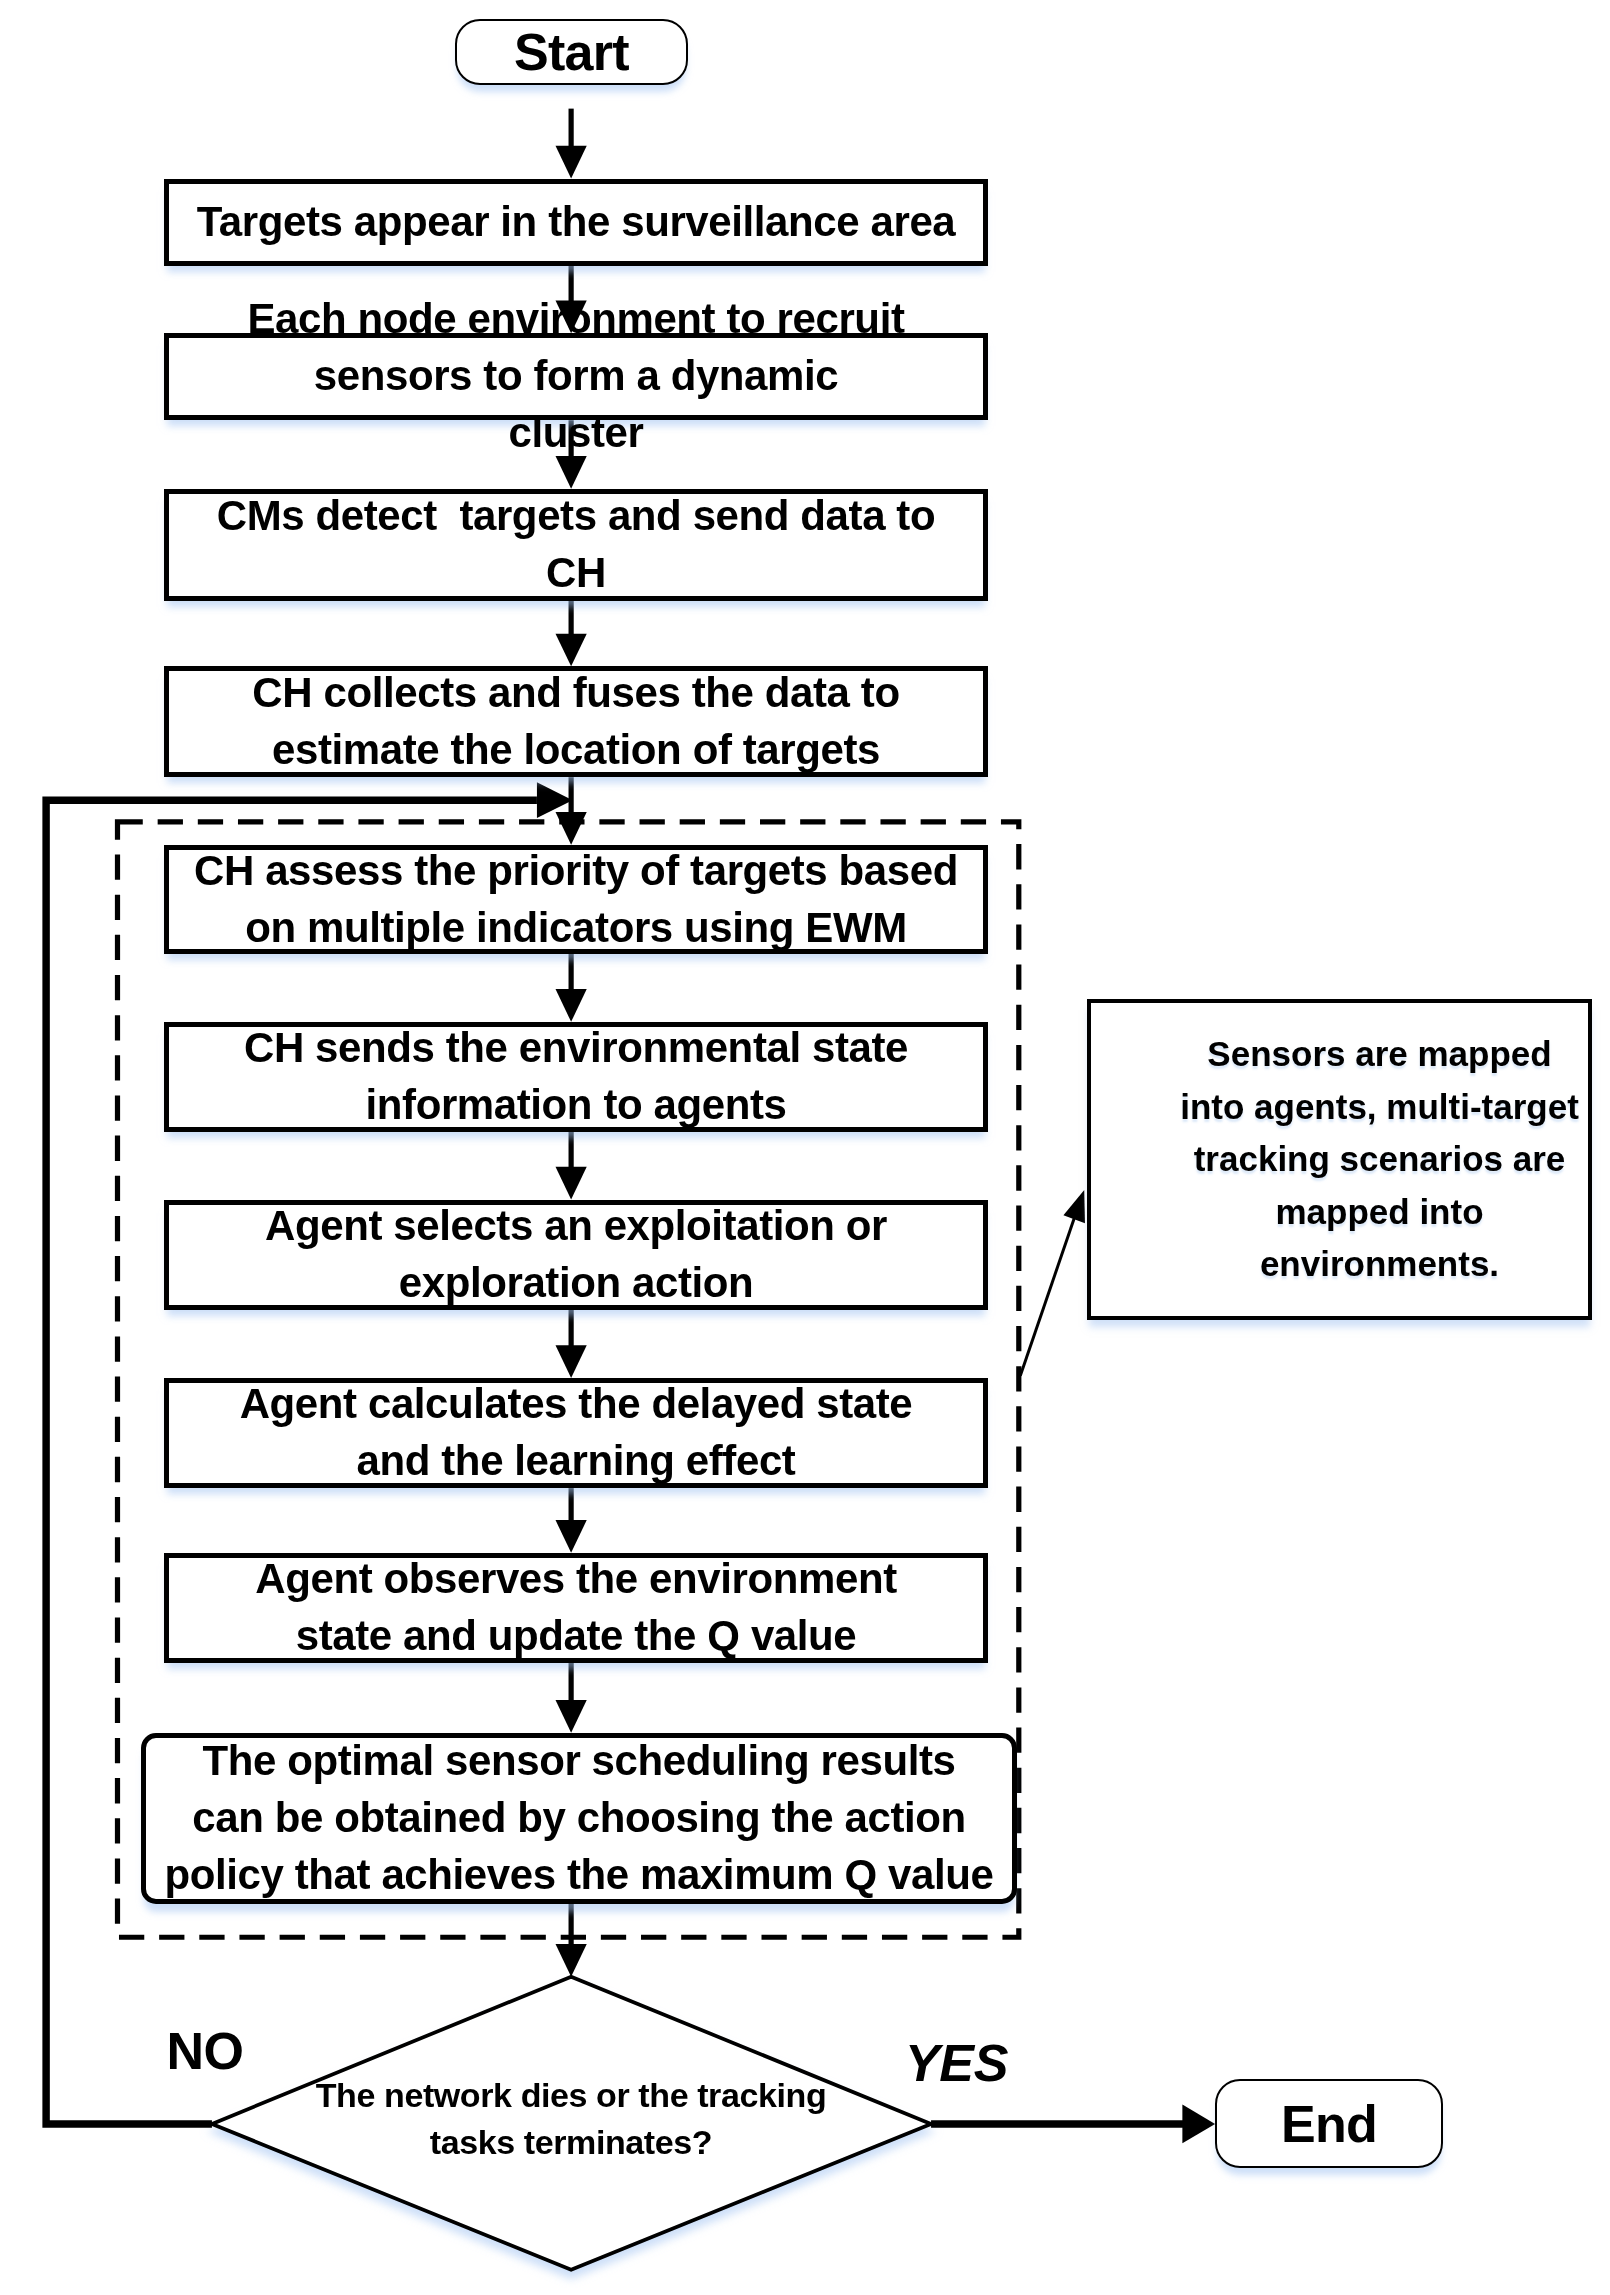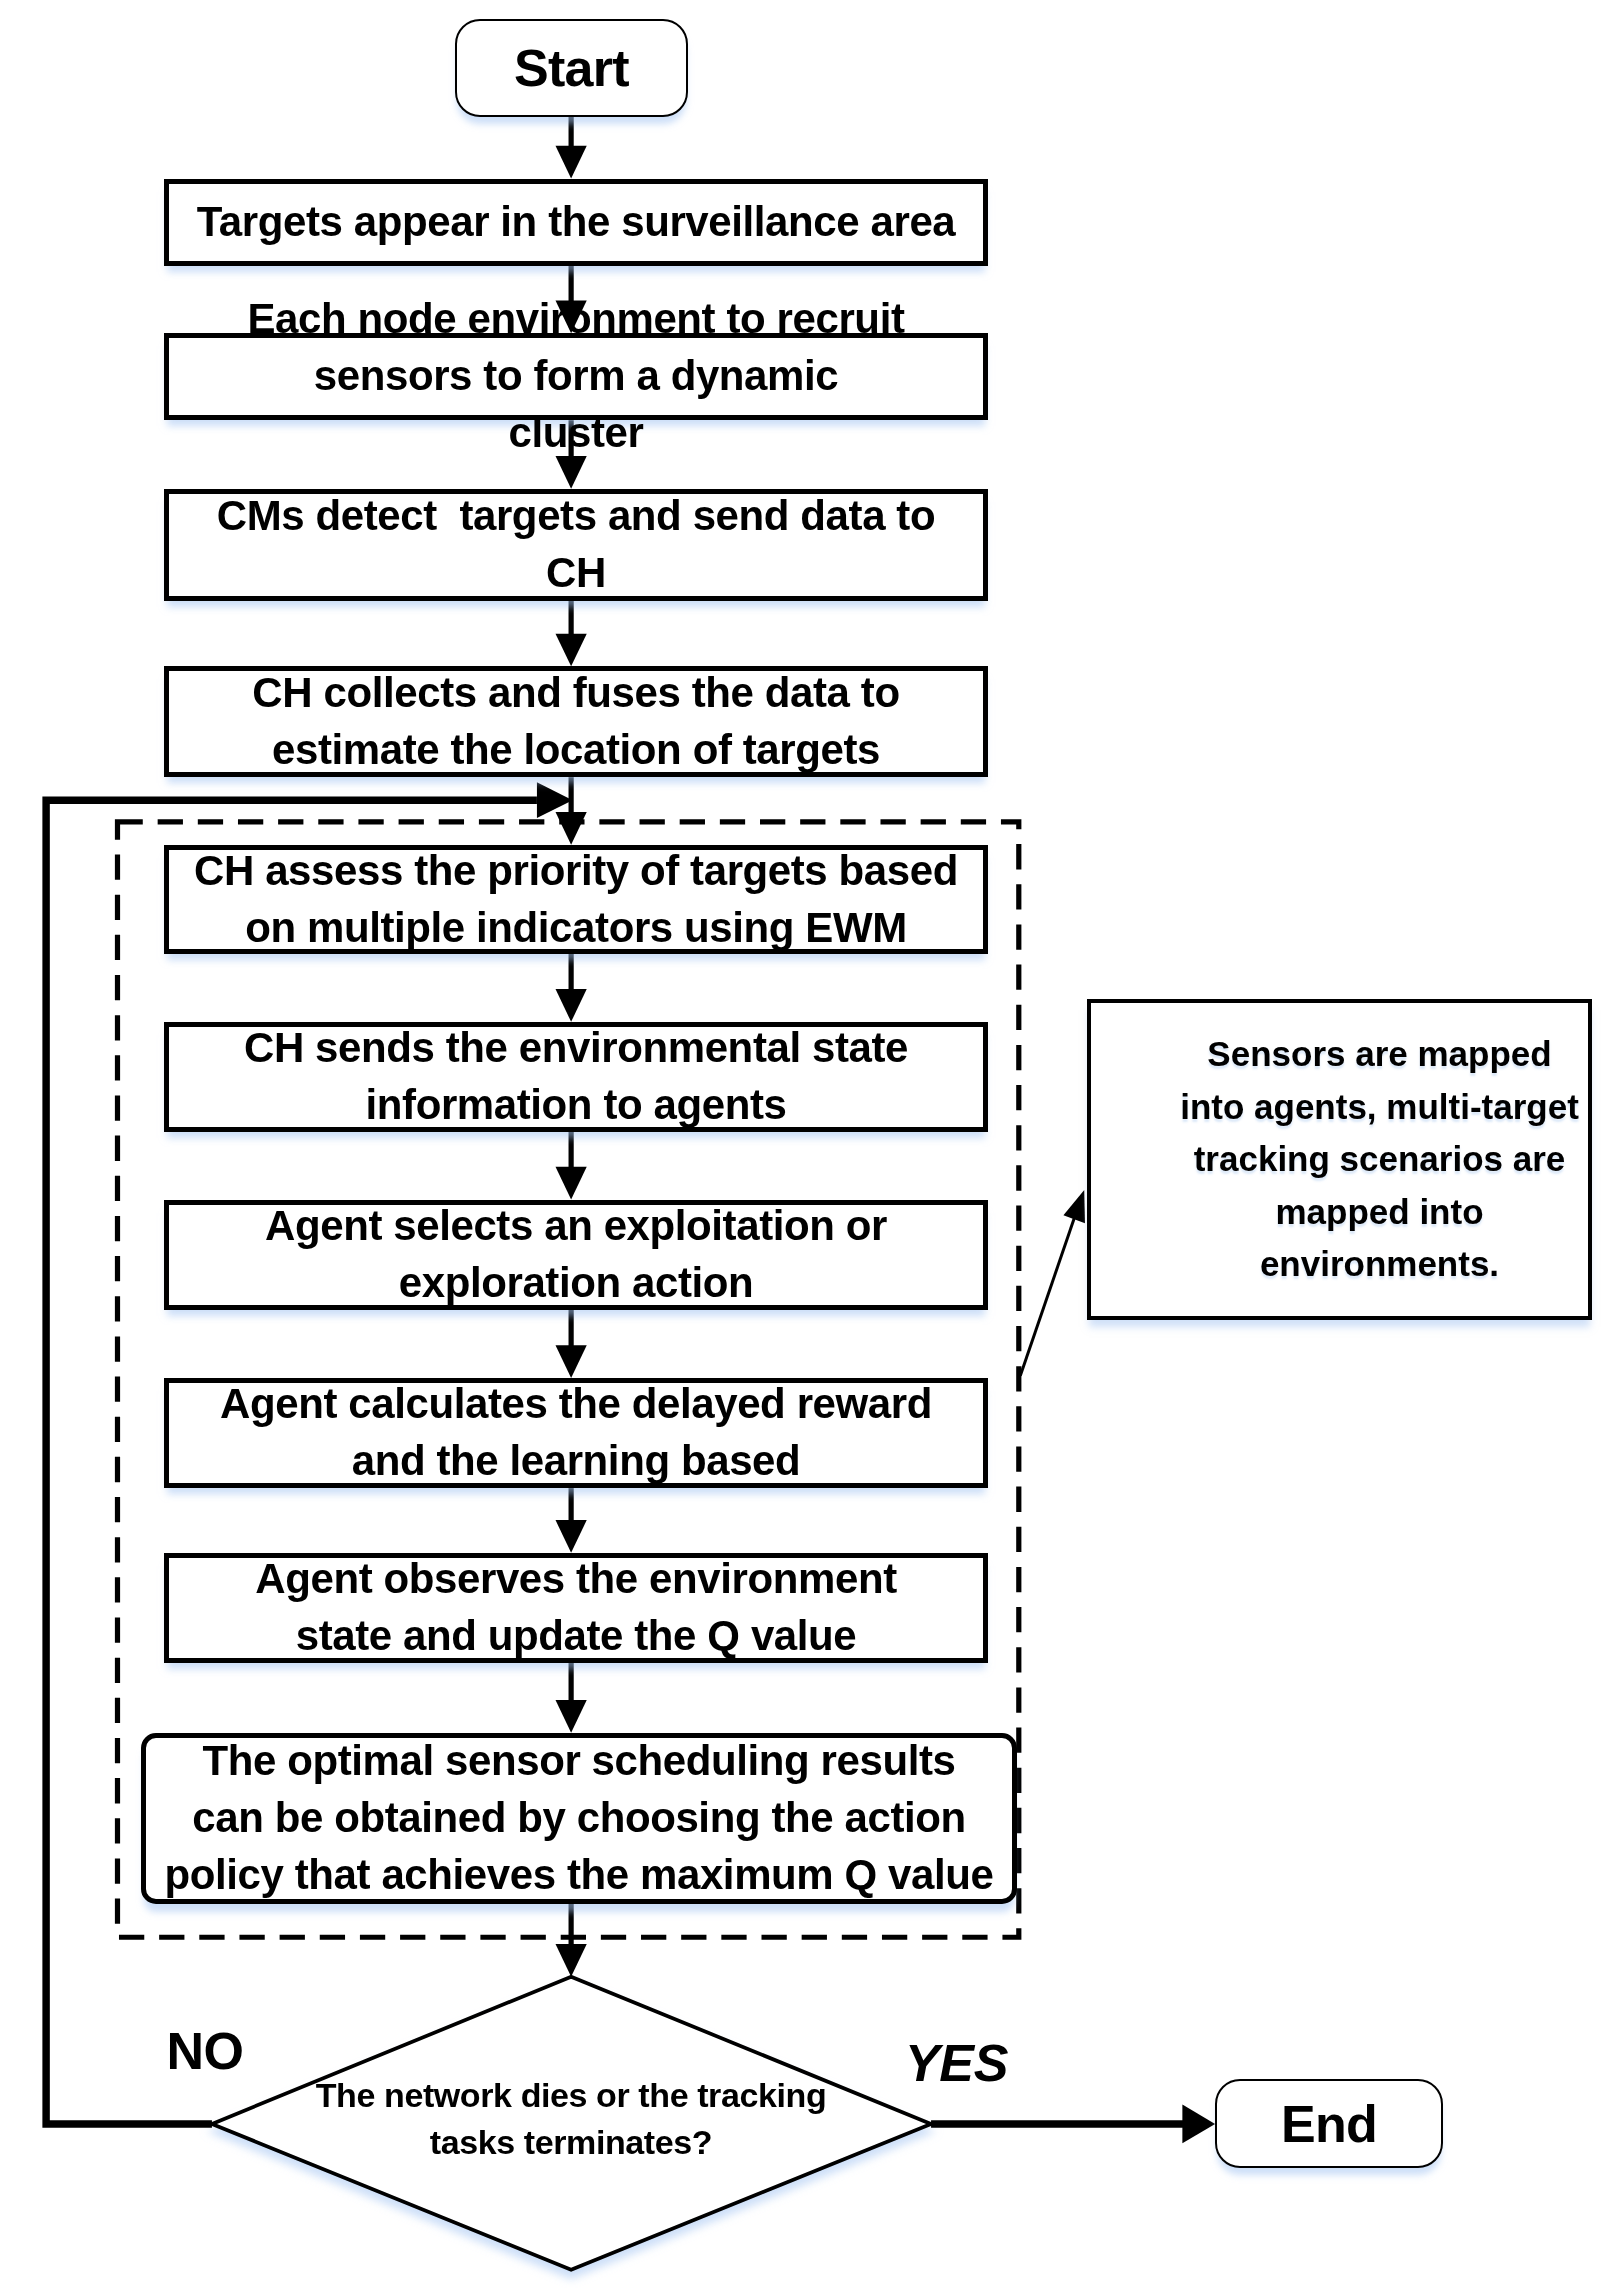--- a/index.html
+++ b/index.html
@@ -111,21 +111,21 @@
     <line x1="768" y1="2560" x2="768" y2="2618" class="stroke" stroke-width="7"></line>
     <polygon points="747,2614 789,2614 768,2658" class="head"></polygon>
 
     <line x1="1252" y1="2856" x2="1596" y2="2856" class="stroke" stroke-width="10"></line>
     <polygon points="1590,2830 1590,2882 1634,2856" class="head"></polygon>
 
     <line x1="1372" y1="1850" x2="1448" y2="1628" class="stroke" stroke-width="4"></line>
     <polygon points="1458,1600 1459,1645 1430,1634" class="head"></polygon>
   </svg>
 
-  <div class="terminal" style="left:455px;top:19.3px;width:233px;height:98px;">
+  <div class="terminal" style="left:455px;top:19.3px;width:233px;height:66px;">
     <span>Start</span>
   </div>
 
   <div class="terminal" style="left:1215px;top:2079px;width:228px;height:89px;">
     <span>End</span>
   </div>
 
   <div class="pbox" style="left:164px;top:179px;width:824px;height:87px;">
     <span class="txt" style="max-width:788px">Targets appear in the surveillance area</span>
   </div>
@@ -148,21 +148,21 @@
 
   <div class="pbox" style="left:164px;top:1022px;width:824px;height:110px;">
     <span class="txt" style="max-width:707px">CH sends the environmental state information to agents</span>
   </div>
 
   <div class="pbox" style="left:164px;top:1200px;width:824px;height:110px;">
     <span class="txt" style="max-width:707px">Agent selects an exploitation or exploration action</span>
   </div>
 
   <div class="pbox" style="left:164px;top:1378px;width:824px;height:110px;">
-    <span class="txt" style="max-width:729px">Agent calculates the delayed reward and the learning based</span>
+    <span class="txt" style="max-width:729px">Agent calculates the delayed state and the learning effect</span>
   </div>
 
   <div class="pbox" style="left:164px;top:1553px;width:824px;height:110px;">
     <span class="txt" style="max-width:736px">Agent observes the environment state and update the Q value</span>
   </div>
 
   <div class="pbox" style="left:141px;top:1733px;width:876px;height:171px;border-radius:15px;">
     <span class="txt" style="max-width:833px">The optimal sensor scheduling results can be obtained by choosing the action policy that achieves the maximum Q value</span>
   </div>
 

